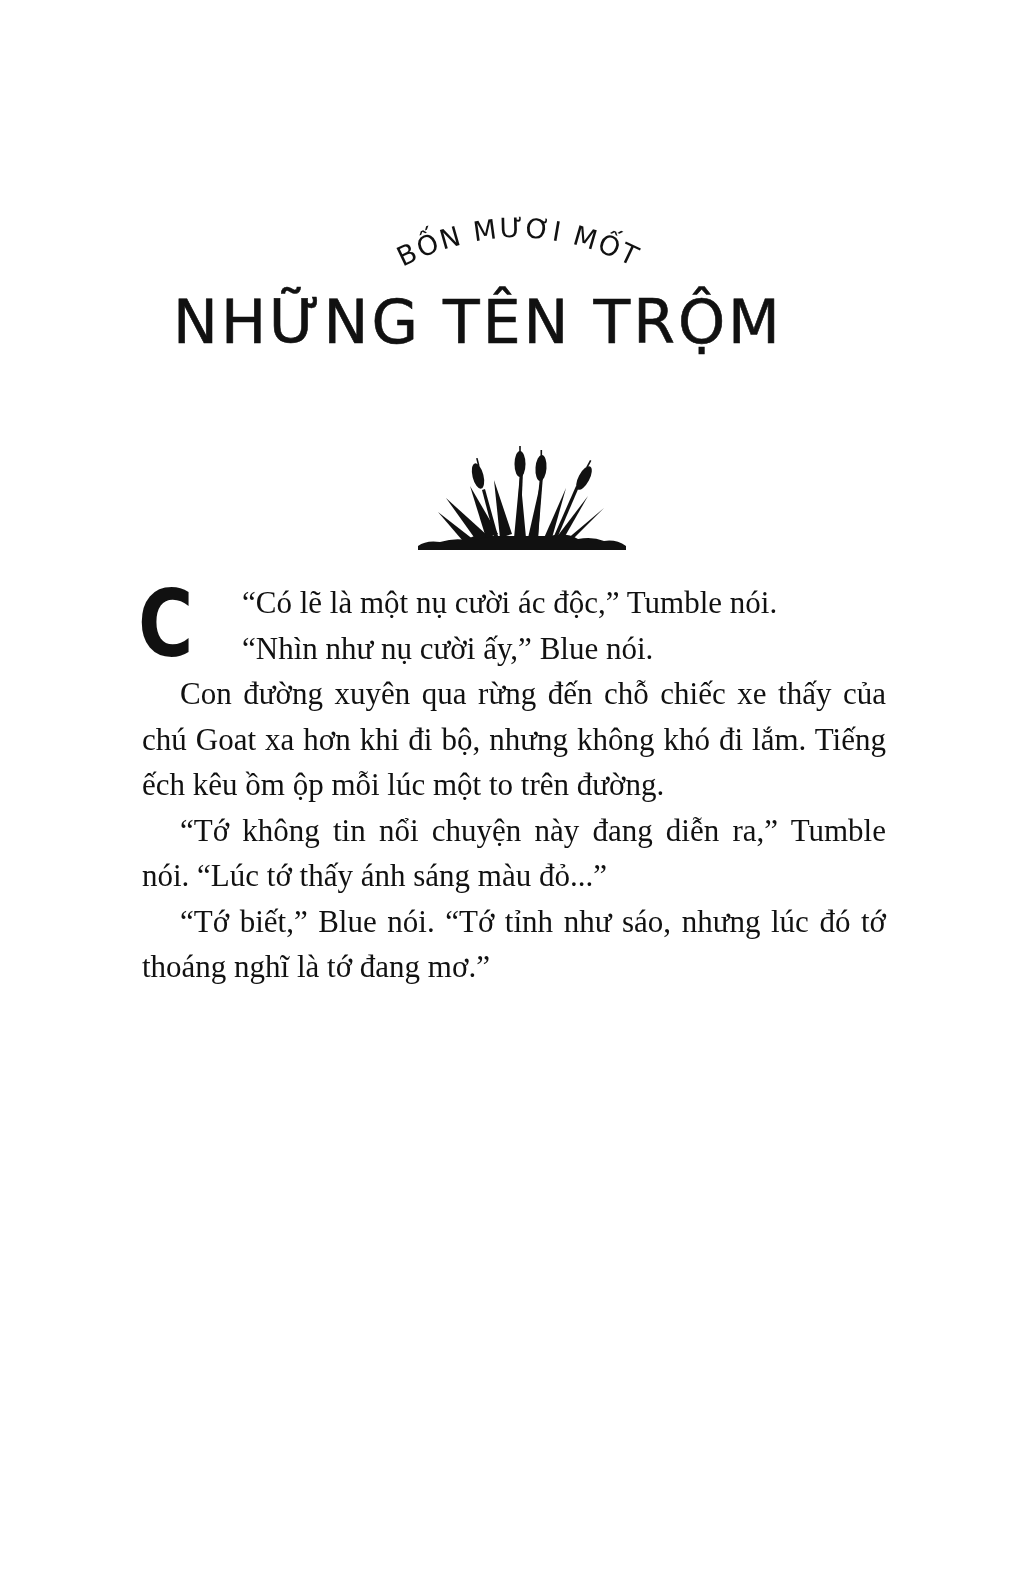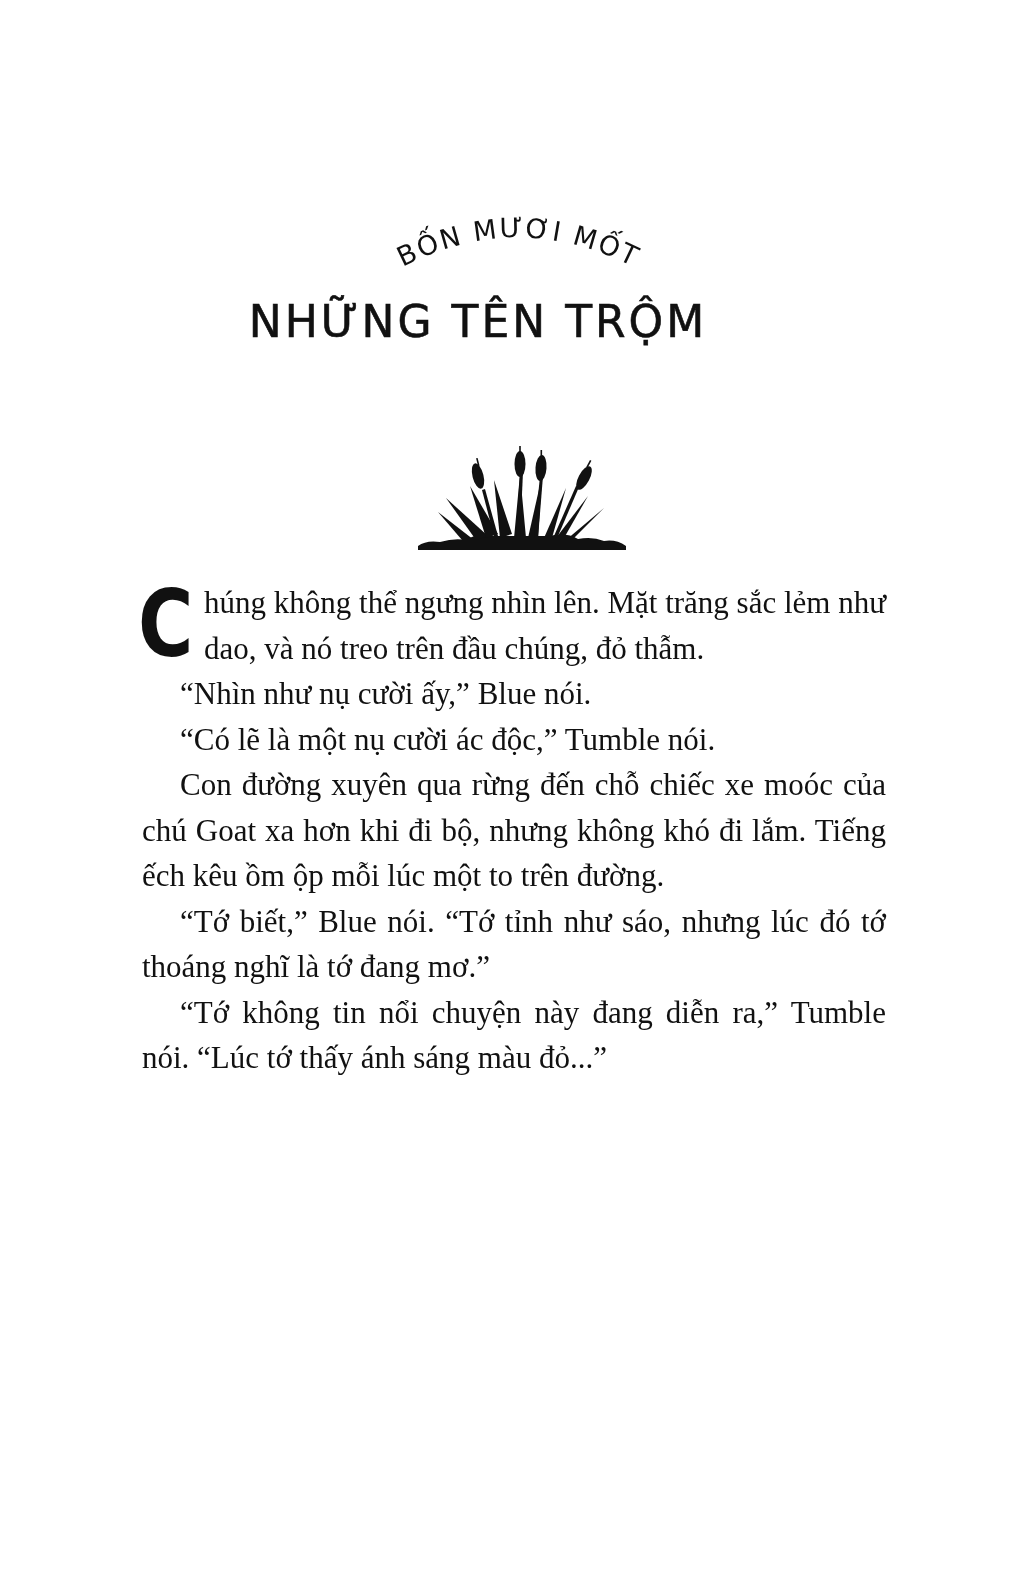--- a/index.html
+++ b/index.html
@@ -37,21 +37,21 @@
       fill: #111111;
       letter-spacing: 2px;
     }
     .chapter-title {
       position: absolute;
       left: 0;
       width: 956px;
       top: 292px;
       text-align: center;
       font-family: "DejaVu Sans", sans-serif;
-      font-size: 44px;
+      font-size: 60px;
       font-weight: normal;
       letter-spacing: 3px;
       color: #111111;
       margin: 0;
       line-height: 60px;
       -webkit-text-stroke: 0.6px #111111;
     }
     .ornament {
       position: absolute;
       left: 416px;
@@ -137,22 +137,22 @@
         <ellipse cx="125" cy="22" rx="5.5" ry="13" transform="rotate(4 125 22)"></ellipse>
         <rect x="124.5" y="4" width="1.6" height="8"></rect>
         <ellipse cx="168" cy="32" rx="5.5" ry="13" transform="rotate(28 168 32)"></ellipse>
         <rect x="172" y="14" width="1.6" height="8" transform="rotate(28 173 18)"></rect>
       </g>
     </svg>
   </div>
 
   <div class="body-text">
     <p class="first">
-      <span class="drop-cap">C</span><span>húng không thể ngưng nhìn lên. Mặt trăng sắc lẻm như dao, và nó treo trên đầu chúng, đỏ thẫm.</span>
+      <span class="drop-cap">C</span>
     </p>
+    <p>“Có lẽ là một nụ cười ác độc,” Tumble nói.</p>
     <p>“Nhìn như nụ cười ấy,” Blue nói.</p>
-    <p>“Có lẽ là một nụ cười ác độc,” Tumble nói.</p>
-    <p>Con đường xuyên qua rừng đến chỗ chiếc xe moóc của chú Goat xa hơn khi đi bộ, nhưng không khó đi lắm. Tiếng ếch kêu ồm ộp mỗi lúc một to trên đường.</p>
+    <p>Con đường xuyên qua rừng đến chỗ chiếc xe thấy của chú Goat xa hơn khi đi bộ, nhưng không khó đi lắm. Tiếng ếch kêu ồm ộp mỗi lúc một to trên đường.</p>
+    <p>“Tớ không tin nổi chuyện này đang diễn ra,” Tumble nói. “Lúc tớ thấy ánh sáng màu đỏ...”</p>
     <p>“Tớ biết,” Blue nói. “Tớ tỉnh như sáo, nhưng lúc đó tớ thoáng nghĩ là tớ đang mơ.”</p>
-    <p>“Tớ không tin nổi chuyện này đang diễn ra,” Tumble nói. “Lúc tớ thấy ánh sáng màu đỏ...”</p>
   </div>
 
 </div>
 
 </body></html>

